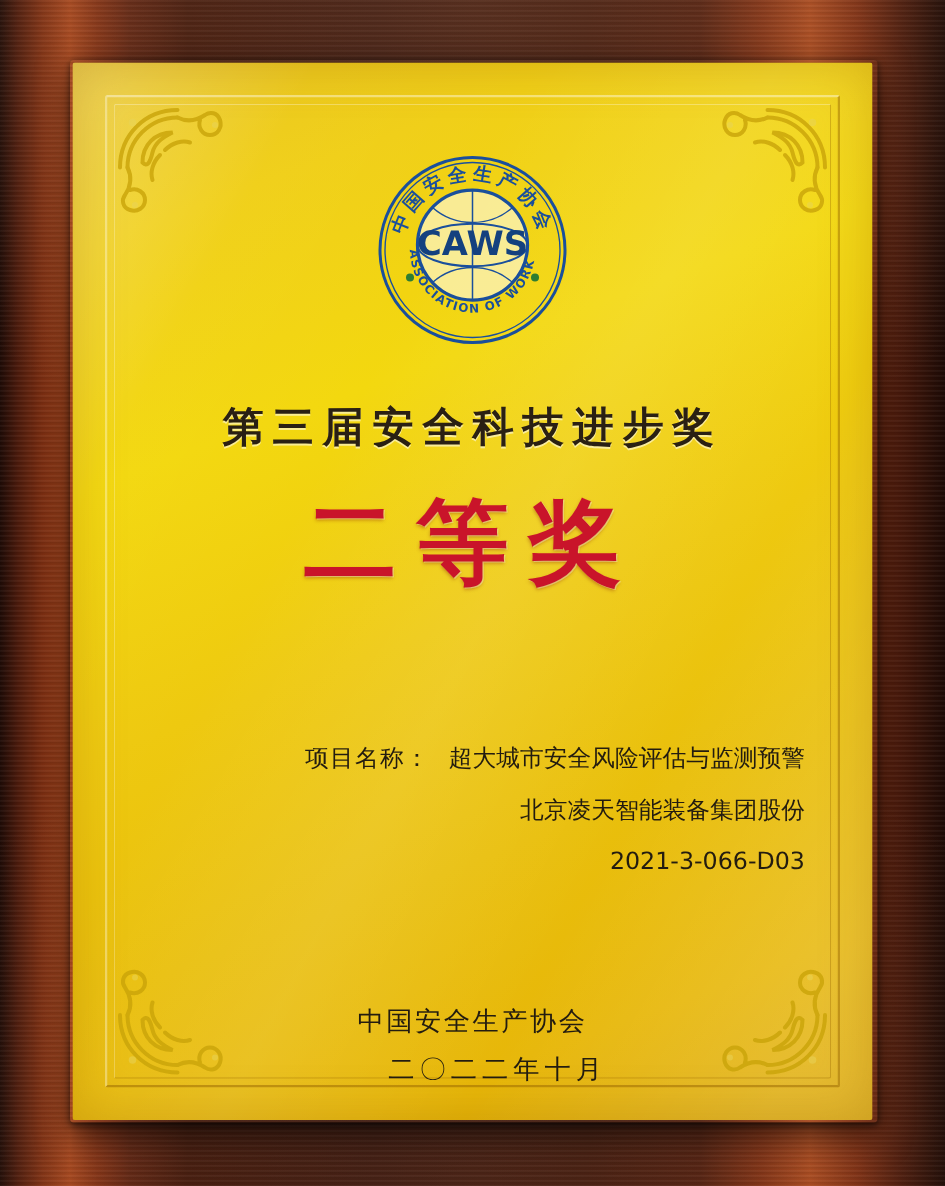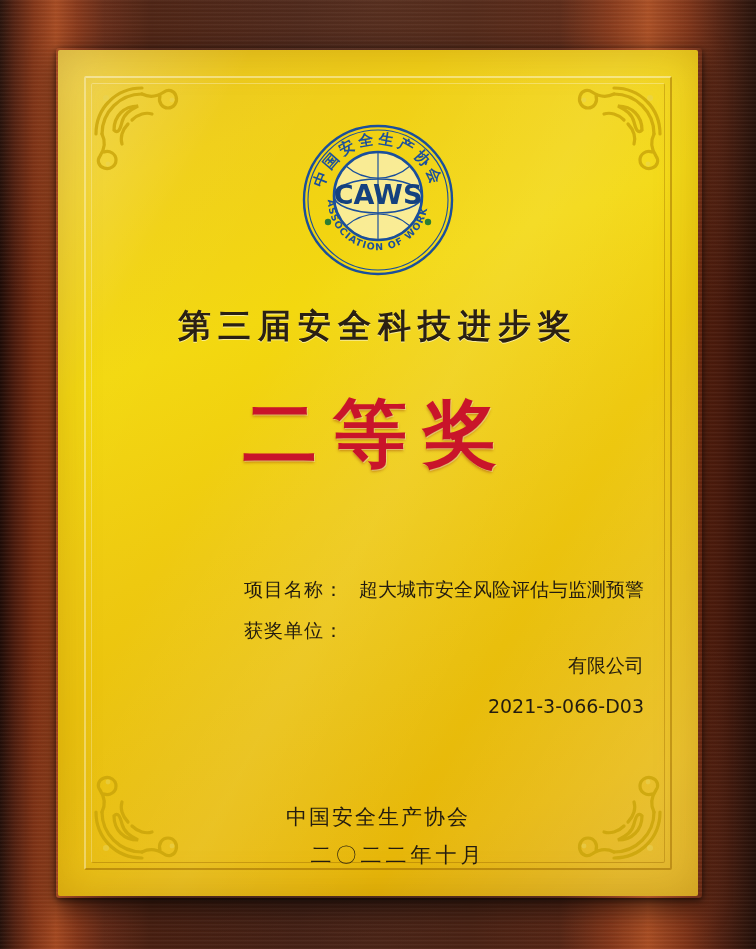--- a/index.html
+++ b/index.html
@@ -134,21 +134,21 @@
     top: 72px;
     transform: translateX(-50%);
     width: 156px;
     height: 156px;
   }
   .seal svg { display:block; }
 
   .award-title {
     position: absolute;
     left: 0; right: 0;
-    top: 254px;
+    top: 270px;
     font-family: "DejaVu Sans", "Liberation Sans", sans-serif;
     font-size: 33px;
     font-weight: 700;
     letter-spacing: 7px;
     color: #2a2013;
     text-shadow: 0 1px 0 rgba(255,255,255,0.55);
   }
 
   .award-grade {
     position: absolute;
@@ -160,21 +160,21 @@
     letter-spacing: 16px;
     color: #c9142a;
     text-shadow:
       1px 1px 0 rgba(255,255,255,0.35),
       0 2px 3px rgba(120,0,0,0.35);
   }
 
   .fields {
     position: absolute;
     left: 186px;
-    top: 522px;
+    top: 540px;
     width: 400px;
     text-align: left;
     font-family: "DejaVu Sans", "Liberation Sans", sans-serif;
     font-size: 19px;
     color: #231c10;
     line-height: 35px;
   }
   .field-row { display: flex; align-items: flex-start; }
   .field-label {
     width: 112px;
@@ -328,25 +328,21 @@
 
       <div class="field-block">
         <div class="field-row">
           <span class="field-label">项目名称：</span>
           <span class="field-value">超大城市安全风险评估与监测预警</span>
         </div>
       </div>
 
       <div class="field-block">
         <div class="field-row">
-          <span class="field-label">获奖单位：</span>
-        </div>
-        <div class="field-row">
-          <span class="field-label"></span>
-          <span class="field-value">有限公司</span>
+          <span class="field-value">北京凌天智能装备集团股份</span>
         </div>
       </div>
 
       <div class="field-block">
         <div class="field-row">
           <span class="field-value">2021-3-066-D03</span>
         </div>
       </div>
 
     </div>

